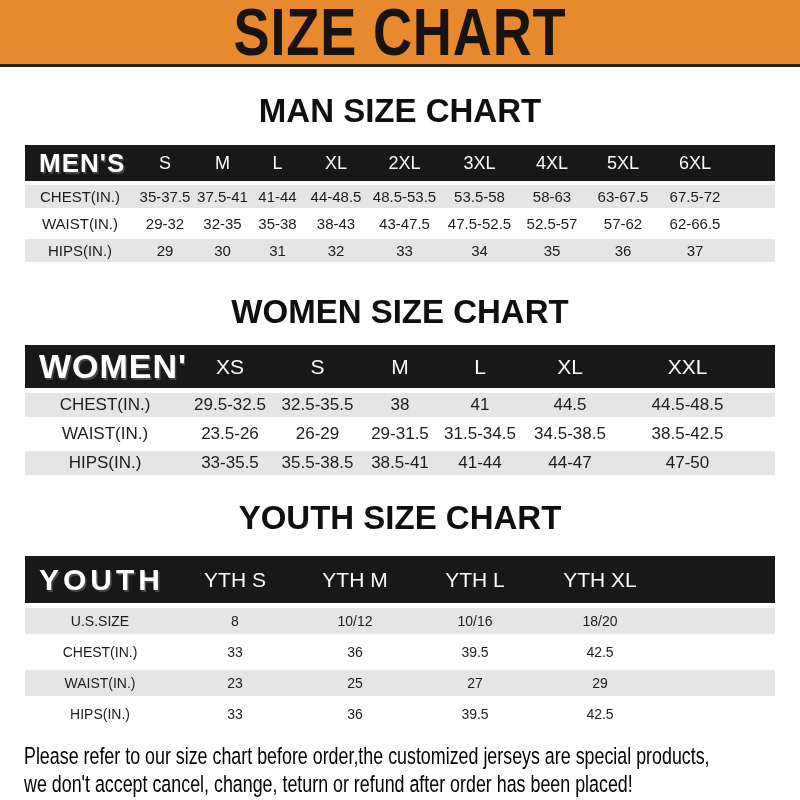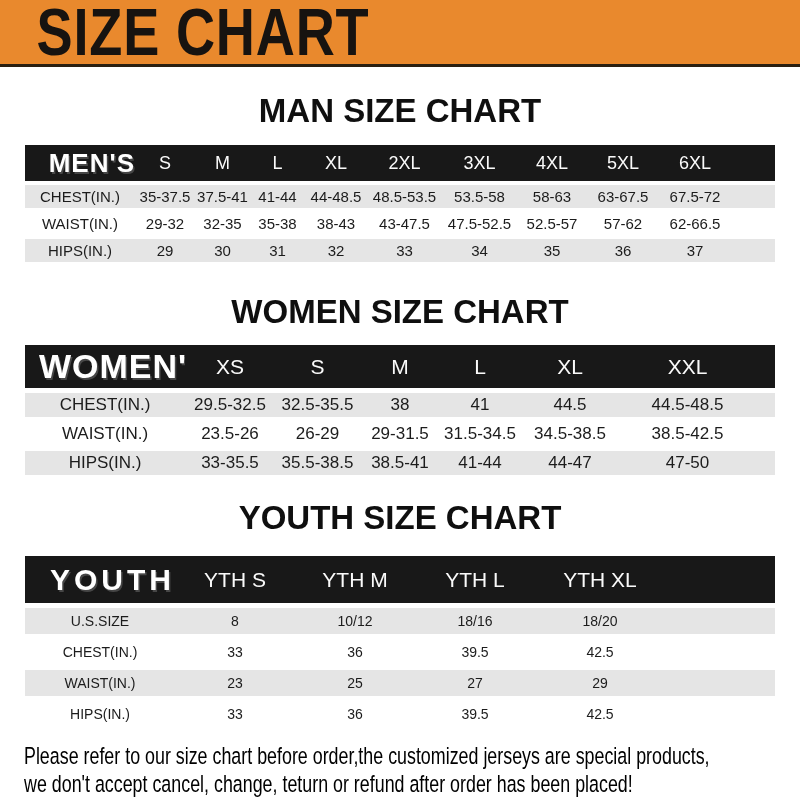--- a/index.html
+++ b/index.html
@@ -6,21 +6,21 @@
   body {
     width: 800px; height: 800px;
     background: #ffffff;
     font-family: "Liberation Sans", sans-serif;
     overflow: hidden;
   }
   .banner {
     height: 64px;
     background: #E9892D;
     border-bottom: 3px solid #2a1f10;
-    display: flex; align-items: center; 
+    display: flex; align-items: center; justify-content: center;
   }
   .banner-title {
     font-size: 66px; font-weight: bold; color: #171310;
     line-height: 1; letter-spacing: 1px;
     transform: scale(0.82, 1.0);
     white-space: nowrap;
   }
   h2 {
     margin: 0; text-align: center; font-weight: bold;
     color: #0f0f0f; font-size: 33px; line-height: 36px;
@@ -37,21 +37,21 @@
   .women-table { border-spacing: 0 5px; }
   .youth-table { border-spacing: 0 5px; }
 
   th, td { text-align: center; overflow: hidden; padding: 0; }
   .bar-row th { background: #181818; color: #fafafa; font-weight: normal; }
   .men-table   .bar-row th { height: 36px; font-size: 18px; }
   .women-table .bar-row th { height: 43px; font-size: 21px; }
   .youth-table .bar-row th { height: 47px; font-size: 21px; }
 
   .bar-row th.bar-label {
-    font-weight: bold; text-align: right; padding-left: 14px;
+    font-weight: bold; text-align: left; padding-left: 14px;
     letter-spacing: 1px; color: #ffffff;
     text-shadow: 1.5px 1.5px 0 rgba(110,110,110,0.55);
   }
   .men-table   .bar-row th.bar-label { font-size: 26px; }
   .women-table .bar-row th.bar-label { font-size: 34px; }
   .youth-table .bar-row th.bar-label { font-size: 30px; letter-spacing: 4px; }
 
   td { color: #1c1c1c; background: #ffffff; }
   tr.alt td { background: #e5e5e5; }
   .men-table   td { height: 23px; font-size: 15px; }
@@ -217,21 +217,21 @@
     <th>YTH S</th>
     <th>YTH M</th>
     <th>YTH L</th>
     <th>YTH XL</th>
     <th></th>
   </tr>
   <tr class="alt">
     <td>U.S.SIZE</td>
     <td>8</td>
     <td>10/12</td>
-    <td>18/16</td>
+    <td>10/16</td>
     <td>18/20</td>
     <td></td>
   </tr>
   <tr>
     <td>CHEST(IN.)</td>
     <td>33</td>
     <td>36</td>
     <td>39.5</td>
     <td>42.5</td>
     <td></td>

